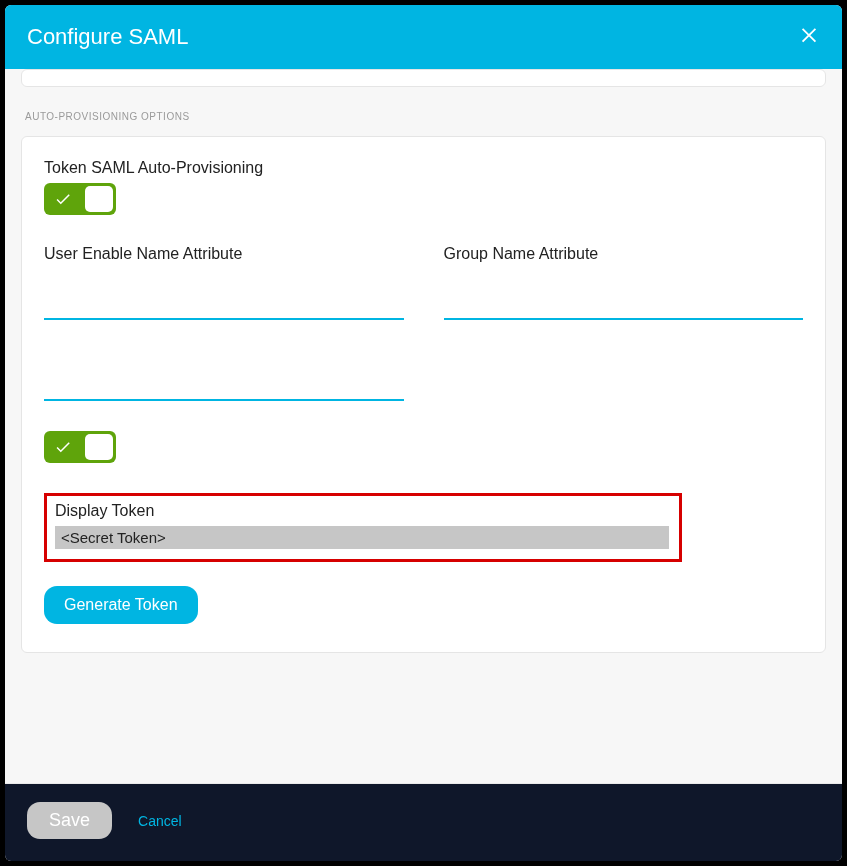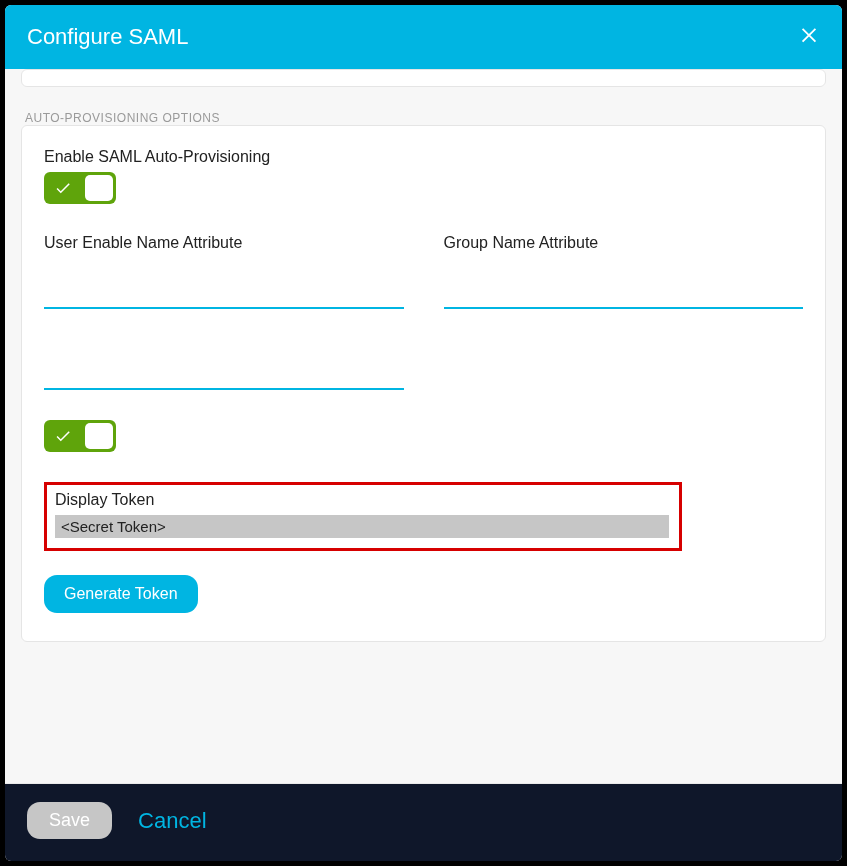--- a/index.html
+++ b/index.html
@@ -42,22 +42,23 @@
   .prev-card {
     background: #fff;
     border: 1px solid #e5e5e5;
     border-radius: 6px;
     height: 18px;
     margin-bottom: 24px;
   }
 
   .section-title {
     color: #9a9a9a;
-    font-size: 12px;
+    font-size: 10px;
     letter-spacing: 0.5px;
+    margin-bottom: 14px;
     padding-left: 4px;
   }
 
   .card {
     background: #fff;
     border: 1px solid #e5e5e5;
     border-radius: 6px;
     padding: 22px 22px 28px 22px;
   }
 
@@ -129,21 +130,21 @@
     border: none;
     border-radius: 13px;
     font-size: 16px;
     padding: 10px 20px;
     cursor: pointer;
   }
   .btn-primary { background: #00b5e2; color: #fff; }
   .btn-muted   { background: #c6c6c6; color: #fff; font-size: 18px; padding: 8px 22px; }
   .link-btn {
     background: none; border: none; color: #00b5e2;
-    font-size: 22px; cursor: pointer; margin-left: 26px;
+    font-size: 14px; cursor: pointer; margin-left: 26px;
   }
 
   .footer {
     background: #0f172a;
     padding: 18px 22px 22px 22px;
     border-top: 1px solid #eaeaea;
     display: flex; align-items: center;
   }
 </style>
 </head>
@@ -161,21 +162,21 @@
   </div>
 
   <div class="content-wrap">
 
     <div class="prev-card"></div>
 
     <div class="section-title">AUTO-PROVISIONING OPTIONS</div>
 
     <div class="card">
 
-      <div class="field-label">Enable SAML Auto-Provisioning</div>
+      <div class="field-label">Token SAML Auto-Provisioning</div>
       <div class="toggle">
         <span class="check">
           <svg viewBox="0 0 24 24">
               <path d="M9 16.17 4.83 12l-1.42 1.41L9 19 21 7l-1.41-1.41z"></path>
             </svg>
         </span>
         <span class="knob"></span>
       </div>
 
       <div class="row2">

